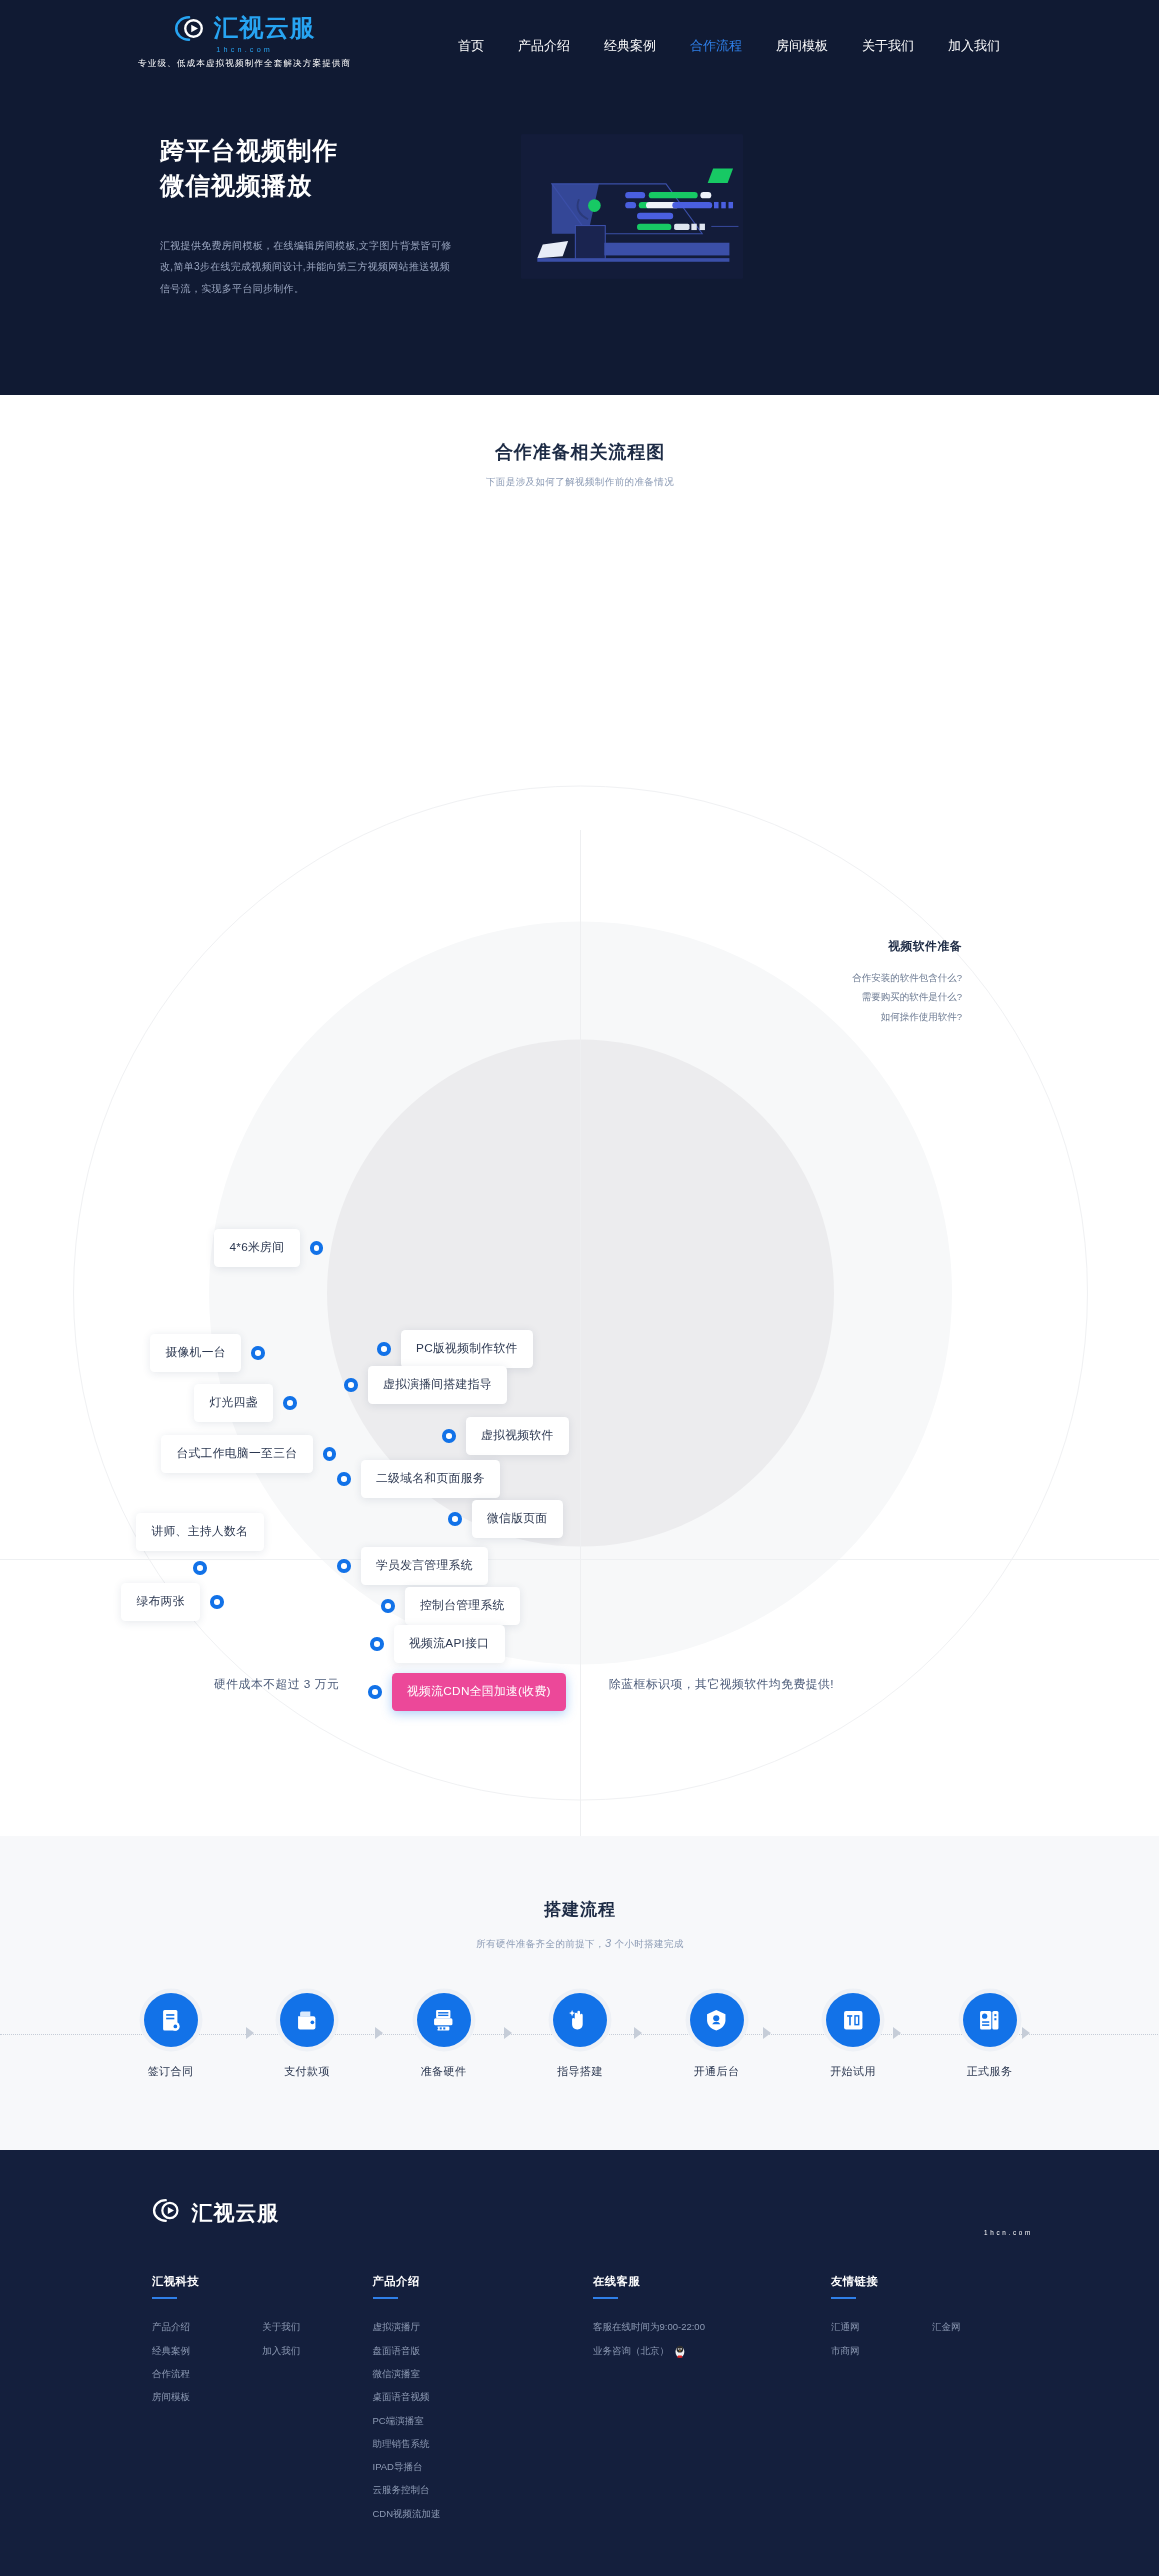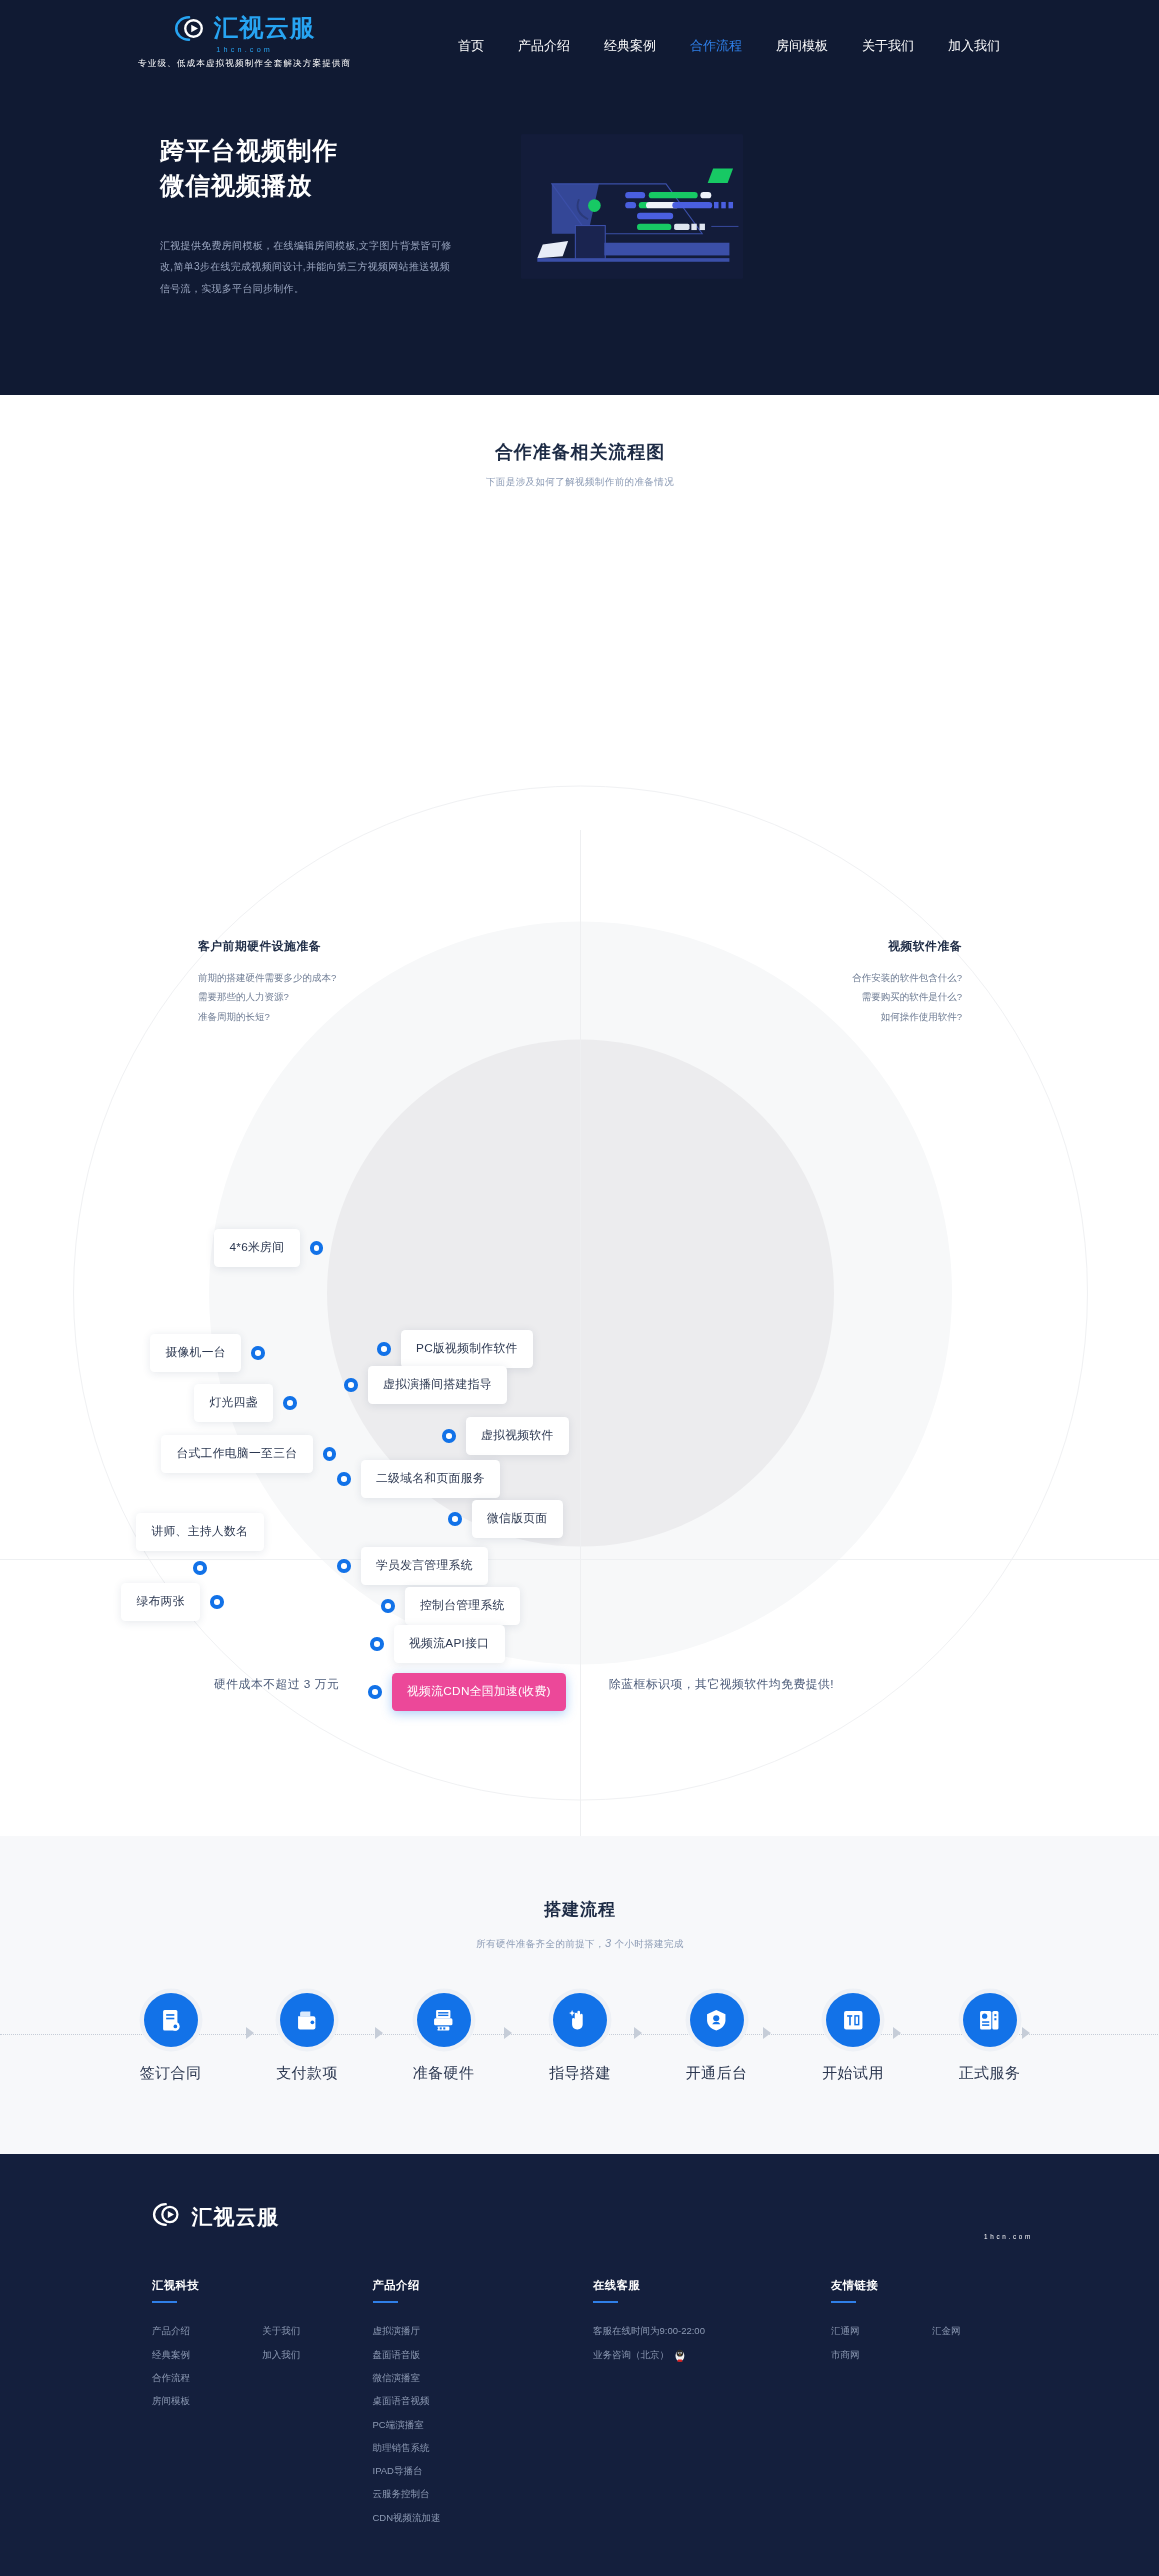--- a/index.html
+++ b/index.html
@@ -58,21 +58,21 @@
   .steps{background:#f7f8fa;padding:62px 0 71px;position:relative;}
   .steps .sec-title{font-size:17px;}
   .steps .sec-sub{margin-top:16.3px;}
   .steps .sec-sub b{font-style:italic;font-weight:normal;font-size:11px;}
   .rail{margin-top:42px;position:relative;width:906px;margin-left:auto;margin-right:auto;}
   .rail:before{content:"";position:absolute;left:-127px;right:-127px;top:41px;border-top:1.8px dotted #c6cdd8;}
   .step-row{display:flex;justify-content:space-between;position:relative;}
   .step{width:87px;display:flex;flex-direction:column;align-items:center;position:relative;z-index:2;}
   .step-circle{width:54px;height:54px;border-radius:50%;background:#1272e8;display:flex;align-items:center;justify-content:center;box-shadow:0 0 0 4.5px #eef1f6;}
   .step-circle svg{width:24.5px;height:24.5px;fill:#fff;}
-  .step-label{margin-top:17px;font-size:15px;color:#2b3750;letter-spacing:0.4px;white-space:nowrap;}
+  .step-label{margin-top:17px;font-size:11px;color:#2b3750;letter-spacing:0.4px;white-space:nowrap;}
   .arrow{position:absolute;top:34px;width:0;height:0;border-left:8.2px solid #c6cdd8;border-top:6.3px solid transparent;border-bottom:6.3px solid transparent;z-index:3;}
 
   
   .footer{background:#141f3d;padding:47px 0 0;}
   .f-inner{width:906px;margin:0 auto;}
   .f-logo{display:flex;flex-direction:column;margin-left:25px;}
   .f-logo .logo-row{gap:3.6px}
   .f-logo .logo-text{color:#fff;font-size:21px}
   .f-logo .logo-dom{color:#fff;font-size:6.3px;letter-spacing:2.7px}
   .f-cols{display:flex;margin-top:38px;padding-left:25px;}
@@ -168,28 +168,20 @@
   <p class="sec-sub">下面是涉及如何了解视频制作前的准备情况</p>
 
   <div class="rings">
     <div class="ring ring1"></div>
     <div class="ring ring2"></div>
     <div class="ring ring3"></div>
   </div>
   <div class="vline"></div>
   <div class="hline"></div>
 
-  <div class="col-head col-left">
-    <h3>客户前期硬件设施准备</h3>
-    <p id="leftq">
-        <span style="display: block;">前期的搭建硬件需要多少的成本?</span>
-        <span style="display: block;">需要那些的人力资源?</span>
-        <span style="display: block;">准备周期的长短?</span>
-      </p>
-  </div>
   <div class="col-head col-right">
     <h3>视频软件准备</h3>
     <p id="rightq">
         <span style="display: block;">合作安装的软件包含什么?</span>
         <span style="display: block;">需要购买的软件是什么?</span>
         <span style="display: block;">如何操作使用软件?</span>
       </p>
   </div>
 
   <div id="left-nodes">

